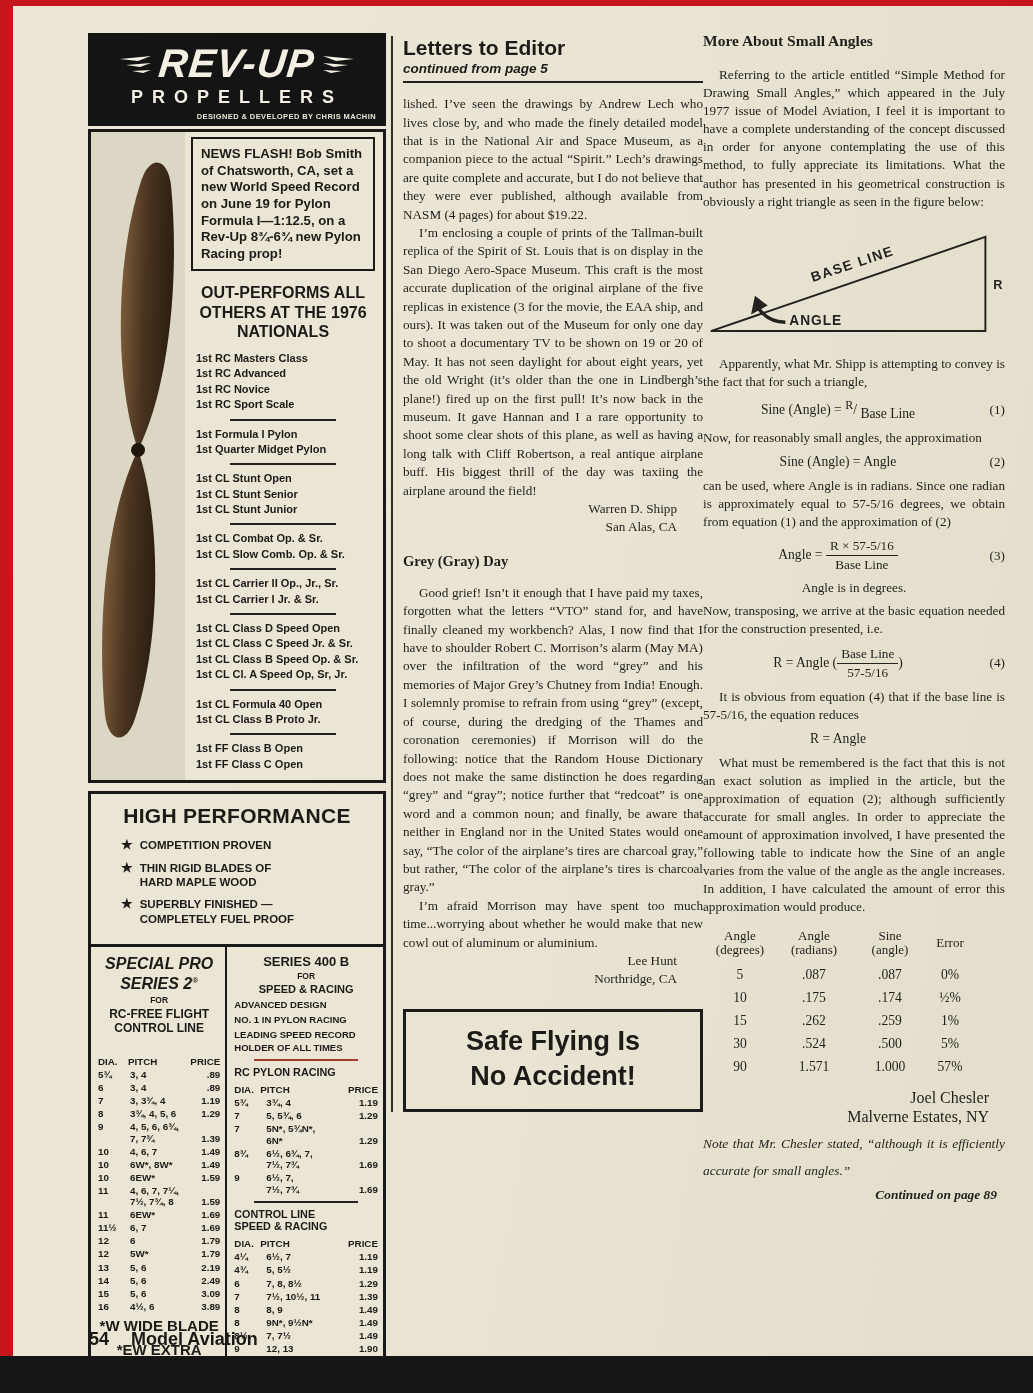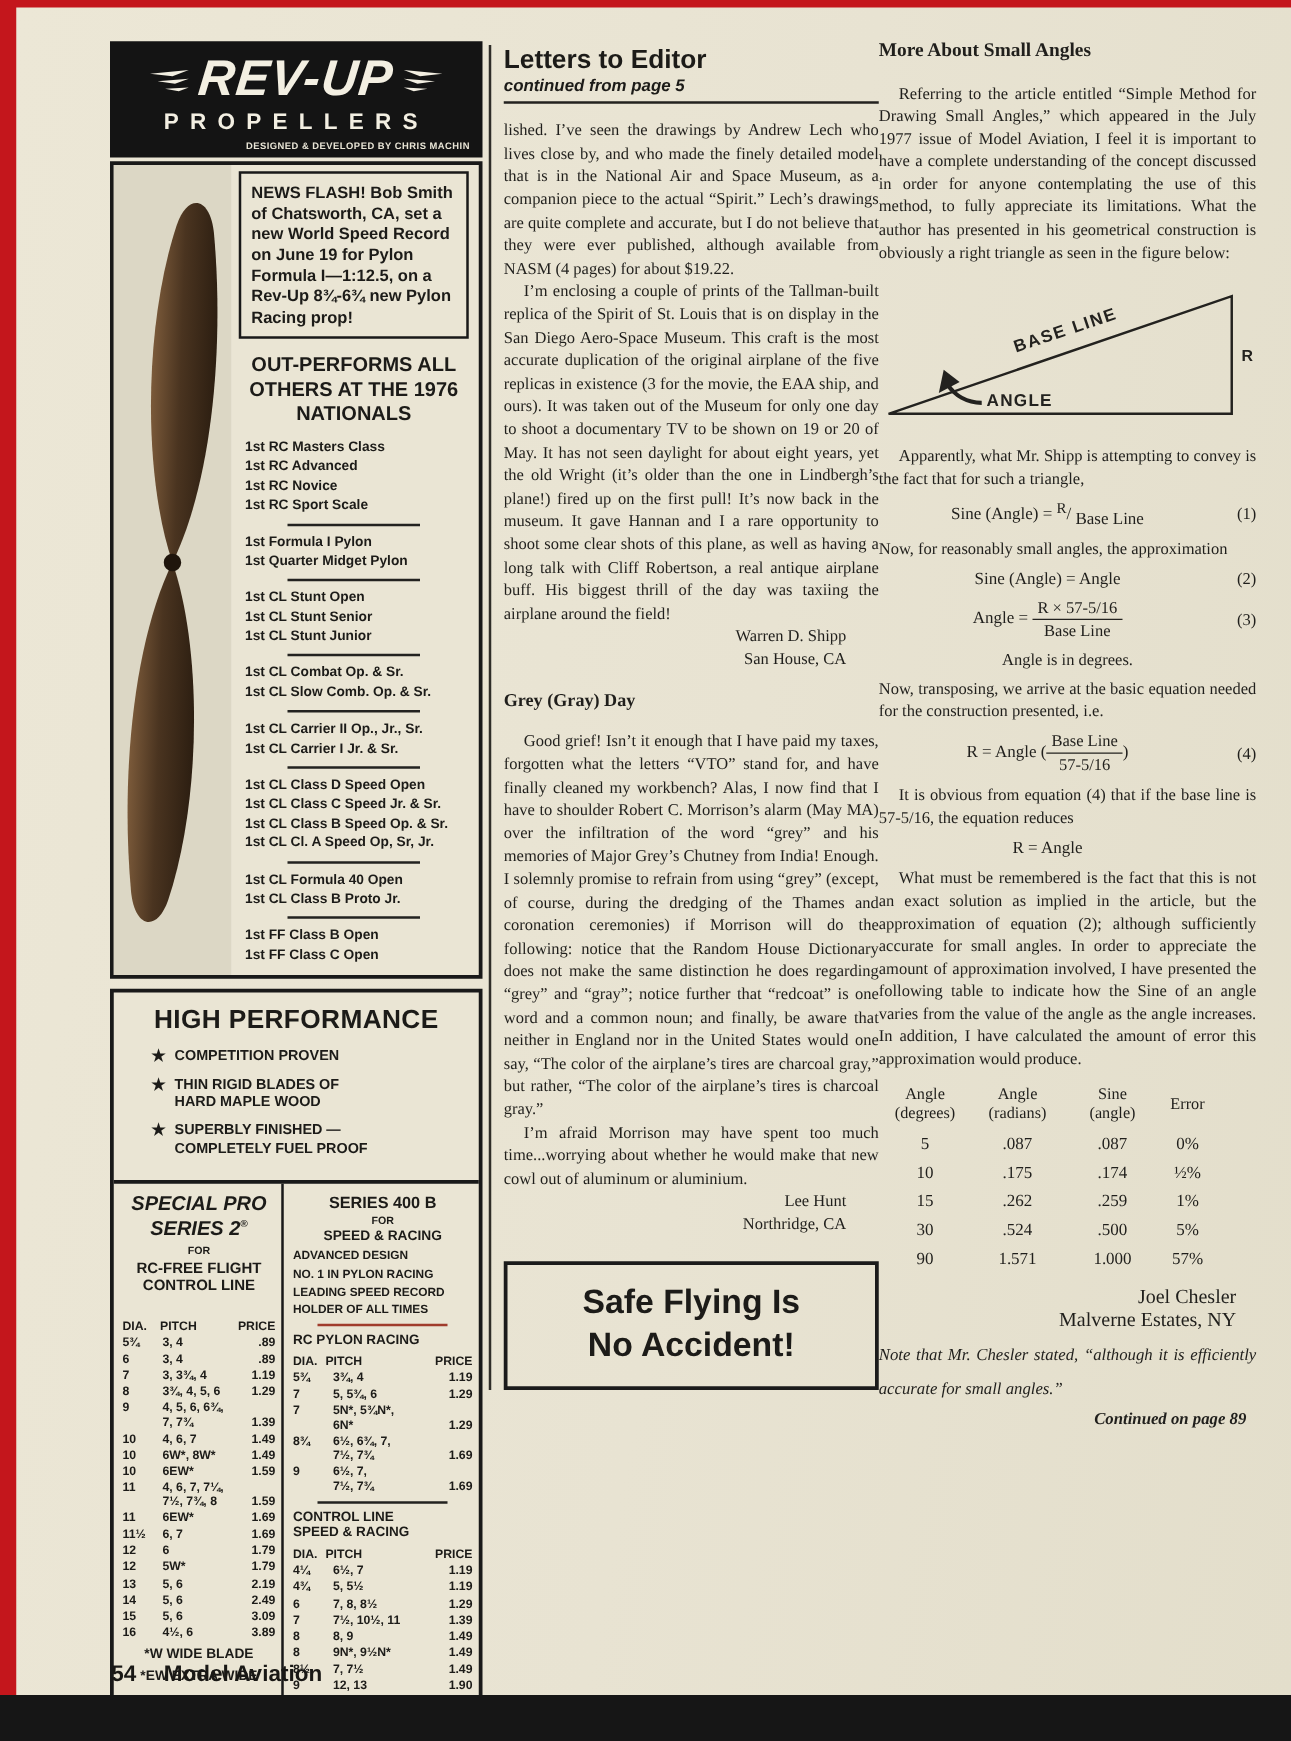--- a/index.html
+++ b/index.html
@@ -41,21 +41,21 @@
   .sp-title{font-style:italic;font-weight:bold;font-size:16px;text-align:center;line-height:1.25;}
   .sp-reg{font-size:8px;vertical-align:super;}
   .t-for{font-weight:bold;font-size:8.5px;text-align:center;margin:1px 0 2px;}
   .sp-sub{font-weight:bold;font-size:12px;text-align:center;line-height:1.2;margin-bottom:20px;white-space:pre-line;}
   .phead{display:grid;grid-template-columns:30px 1fr 36px;font-weight:bold;font-size:9.8px;margin:5px 0 2px;}
   .phead span:last-child{text-align:right;}
   .prow{display:grid;grid-template-columns:30px 1fr 36px;font-weight:bold;font-size:9.8px;
         line-height:1.18;margin:1.5px 0;}
   .prow .c1{white-space:pre-line;padding-left:2px;}
   .prow .c2{text-align:right;align-self:end;}
-  .footnote{font-weight:bold;font-size:11px;text-align:center;margin-top:4px;line-height:1.3;}
+  .footnote{font-weight:bold;font-size:15px;text-align:center;margin-top:4px;line-height:1.3;}
   .s4-title{font-weight:bold;font-size:13px;text-align:center;line-height:1.2;}
   .s4-line{display:block;font-weight:bold;font-size:9.5px;line-height:1.3;margin:3px 0;white-space:pre-line;}
   .s4-divider{width:72%;border-top:2px solid #a03c2c;margin:5px auto;}
   .sect-h{font-weight:bold;font-size:10.8px;margin:5px 0 1px;white-space:pre-line;line-height:1.2;}
 
   
   .col-mid{position:absolute;left:378px;top:30px;width:312px;box-sizing:border-box;
            border-left:2px solid #2f2d28;padding-left:10px;}
   .lh{font-weight:bold;font-size:21px;line-height:1.1;}
   .lsub{font-style:italic;font-weight:bold;font-size:13.5px;margin:2px 0 5px;}
@@ -425,21 +425,21 @@
   <div class="col-mid">
     <div class="lh">Letters to Editor</div>
     <div class="lsub">continued from page 5</div>
     <div class="lrule"></div>
     <div class="bodytext">
       <p>lished. I’ve seen the drawings by Andrew Lech who lives close by, and who made the finely detailed model that is in the National Air and Space Museum, as a companion piece to the actual “Spirit.” Lech’s drawings are quite complete and accurate, but I do not believe that they were ever published, although available from NASM (4 pages) for about $19.22.</p>
       <p class="indent">I’m enclosing a couple of prints of the Tallman-built replica of the Spirit of St. Louis that is on display in the San Diego Aero-Space Museum. This craft is the most accurate duplication of the original airplane of the five replicas in existence (3 for the movie, the EAA ship, and ours). It was taken out of the Museum for only one day to shoot a documentary TV to be shown on 19 or 20 of May. It has not seen daylight for about eight years, yet the old Wright (it’s older than the one in Lindbergh’s plane!) fired up on the first pull! It’s now back in the museum. It gave Hannan and I a rare opportunity to shoot some clear shots of this plane, as well as having a long talk with Cliff Robertson, a real antique airplane buff. His biggest thrill of the day was taxiing the airplane around the field!</p>
     </div>
     <div class="sig">
       <span>Warren D. Shipp</span><br>
-      <span>San House, CA</span>
+      <span>San Alas, CA</span>
     </div>
     <div class="grey-h">Grey (Gray) Day</div>
     <div class="bodytext">
       <p class="indent">Good grief! Isn’t it enough that I have paid my taxes, forgotten what the letters “VTO” stand for, and have finally cleaned my workbench? Alas, I now find that I have to shoulder Robert C. Morrison’s alarm (May MA) over the infiltration of the word “grey” and his memories of Major Grey’s Chutney from India! Enough. I solemnly promise to refrain from using “grey” (except, of course, during the dredging of the Thames and coronation ceremonies) if Morrison will do the following: notice that the Random House Dictionary does not make the same distinction he does regarding “grey” and “gray”; notice further that “redcoat” is one word and a common noun; and finally, be aware that neither in England nor in the United States would one say, “The color of the airplane’s tires are charcoal gray,” but rather, “The color of the airplane’s tires is charcoal gray.”</p>
       <p class="indent">I’m afraid Morrison may have spent too much time...worrying about whether he would make that new cowl out of aluminum or aluminium.</p>
     </div>
     <div class="sig">
       <span>Lee Hunt</span><br>
       <span>Northridge, CA</span>
     </div>
@@ -471,20 +471,21 @@
       <span class="eq-num">(1)</span>
     </div>
 
     <p class="rp">Now, for reasonably small angles, the approximation</p>
 
     <div class="eq">
       <span class="eq-body">Sine (Angle) = Angle</span>
       <span class="eq-num">(2)</span>
     </div>
 
+    <p class="rp">can be used, where Angle is in radians. Since one radian is approximately equal to 57-5/16 degrees, we obtain from equation (1) and the approximation of (2)</p>
 
     <div class="eq">
       <span class="eq-body"><span>Angle = </span><span class="frac"><span class="frac-top">R × 57-5/16</span><span class="frac-bot">Base Line</span></span></span>
       <span class="eq-num">(3)</span>
     </div>
 
     <div class="eq-caption">Angle is in degrees.</div>
 
     <p class="rp">Now, transposing, we arrive at the basic equation needed for the construction presented, i.e.</p>
 

